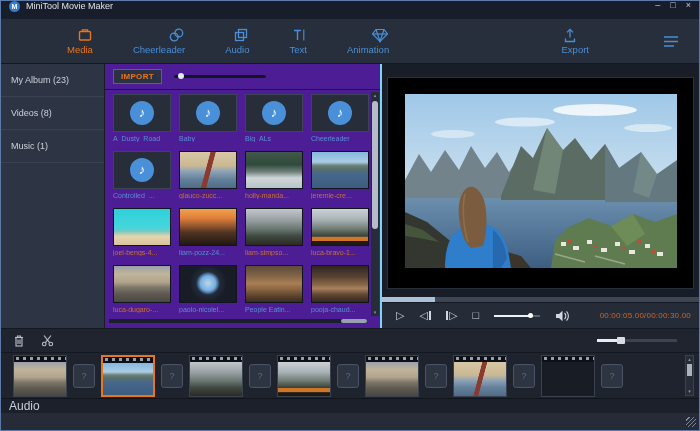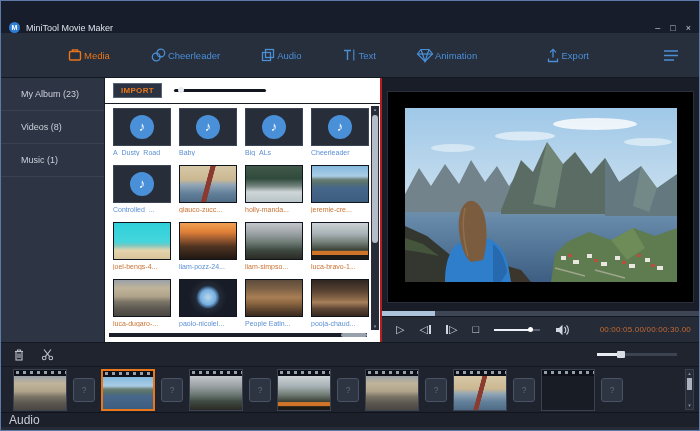--- a/index.html
+++ b/index.html
@@ -1,43 +1,43 @@
 <!DOCTYPE html>
 <html><head>
 <meta charset="utf-8">
 <style>
   * { box-sizing: border-box; margin: 0; padding: 0; }
   html,body { background:#e8eaf0; }
   body { font-family:"Liberation Sans", sans-serif; cursor:default; -webkit-font-smoothing:antialiased; }
   .window { width:700px; height:431px; position:relative; border:1px solid #5d7aa8; background:#20242e; overflow:hidden; }
 
   
-  .titlebar { height:32px; background:#171d2a; display:flex; align-items:flex-end; padding:0 8px; }
+  .titlebar { height:18px; background:#171d2a; display:flex; align-items:flex-start; padding:0 8px; }
   .logo { width:11px; height:11px; border-radius:50%; background:#2e7cd6; color:#fff; font-size:7px; font-weight:bold;
           display:flex; align-items:center; justify-content:center; flex:none; }
   .wtitle { font-size:9px; color:#dde2ea; margin-left:6px; }
   .wbtns { margin-left:auto; display:flex; gap:10px; align-items:center; }
   .wbtn { color:#c3cad6; font-size:9px; line-height:9px; }
 
   
   .toolbar { height:45px; background:#272e3c; border-bottom:1px solid #141821; display:flex; align-items:center;
              padding:0 14px 0 66px; gap:40px; }
-  .tab { display:flex; align-items:center; gap:1px; color:#4a90d8; }
+  .tab { display:flex; flex-direction:column; align-items:flex-end; gap:1px; color:#4a90d8; }
   .tab.active { color:#e8761a; }
   .tlbl { font-size:9.5px; }
   .ticn svg { display:block; }
-  .exportbox { margin-left:auto; display:flex; flex-direction:row; align-items:center; gap:1px; color:#4a90d8; }
+  .exportbox { margin-left:auto; display:flex; flex-direction:column; align-items:flex-start; gap:1px; color:#4a90d8; }
   .menubtn { margin-left:34px; margin-right:6px; color:#4a90d8; display:flex; align-items:center; }
 
   
   .main { display:flex; height:265px; border-bottom:1px solid #141821; }
   .sidebar { width:104px; background:#2d3444; border-right:1px solid #171c26; flex:none; }
-  .sitem { height:33px; line-height:33px; padding-left:20px; font-size:9px; color:#ccd1da; border-bottom:1px solid #3a4152; }
-
-  .media { width:277px; flex:none; position:relative; background:#ffffff; border-right:2px solid #b91c1c; }
+  .sitem { height:33px; line-height:33px; padding-left:10px; font-size:9px; color:#ccd1da; border-bottom:1px solid #3a4152; }
+
+  .media { width:277px; flex:none; position:relative; background:#4c1d95; border-right:2px solid #7dd3fc; }
   .mhead { height:26px; display:flex; align-items:center; padding-left:8px; gap:12px; border-bottom:1px solid #171b25; }
   .importbtn { font-size:8px; font-weight:bold; color:#e8761a; background:#2b3242; border:1px solid #5a6479; padding:2px 7px; letter-spacing:.3px; }
   .sizeslider { width:92px; height:3px; background:#12161e; border-radius:2px; position:relative; }
   .sizedot { position:absolute; left:4px; top:-2px; width:6px; height:6px; background:#e8ecf2; border-radius:50%; }
   .mgrid { position:absolute; left:8px; top:30px; display:grid; grid-template-columns:repeat(4,60px); grid-auto-rows:57px; column-gap:6px; }
   .tile { width:58px; height:38px; border:1px solid #3c4553; }
   .tile-music { background:#272d39; display:flex; align-items:center; justify-content:center; }
   .mcircle { width:24px; height:24px; border-radius:50%; background:#4a90d8; color:#fff; font-size:13px; line-height:24px; text-align:center; }
   .tile-img { border-color:#10141c; }
   .mlbl { width:58px; font-size:7px; margin-top:3px; white-space:nowrap; overflow:hidden; }

